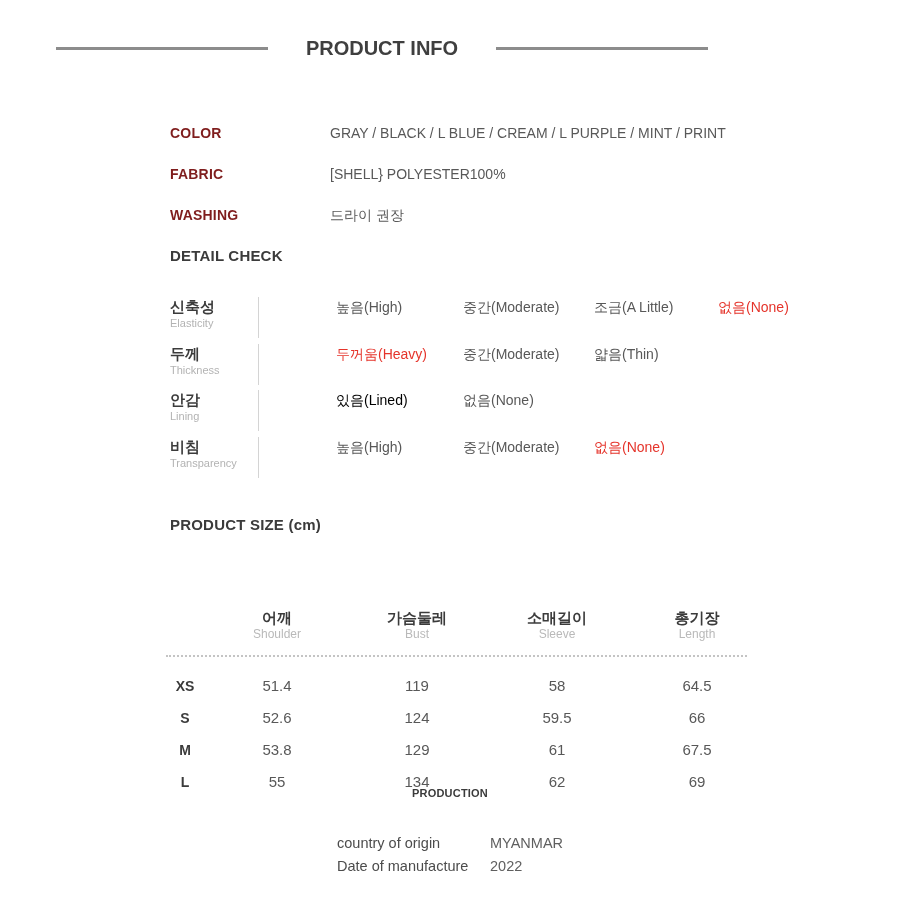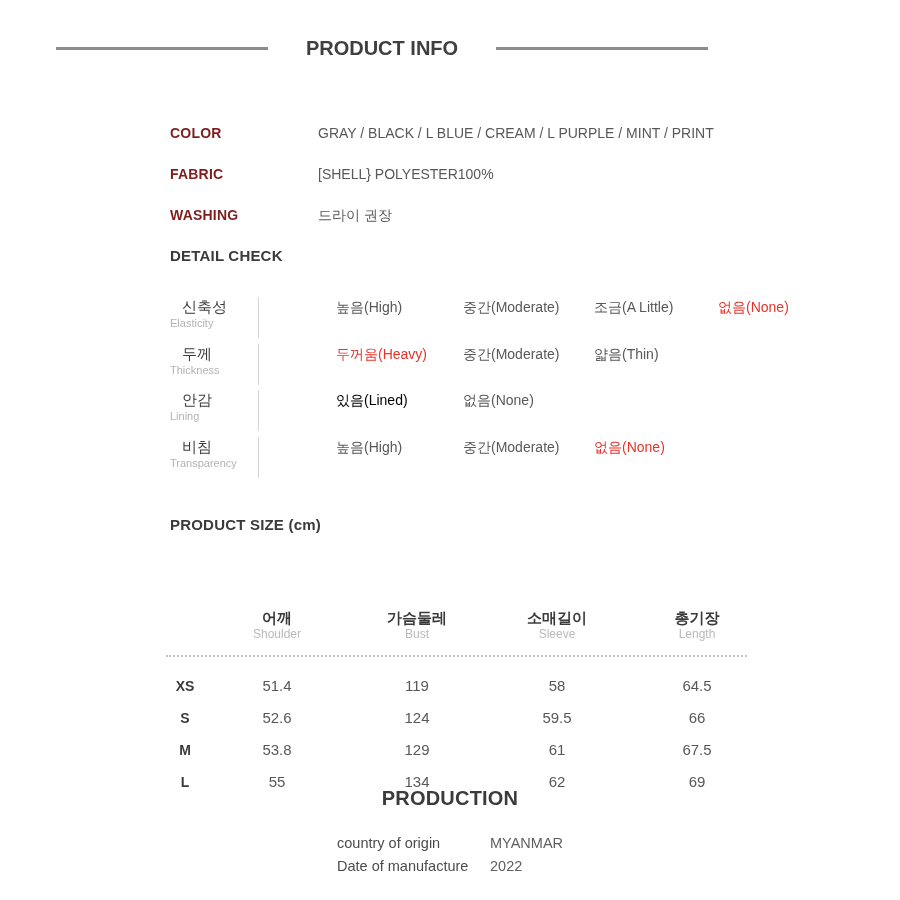--- a/index.html
+++ b/index.html
@@ -20,27 +20,27 @@
   }
   .header-rule { width: 212px; height: 3px; background: #8c8c8c; }
   .page-title {
     font-size: 20px; font-weight: 700; color: #3f3f3f; letter-spacing: 0px;
     white-space: nowrap;
   }
 
   
   .info-row { position: absolute; left: 170px; width: 640px; height: 20px; line-height: 20px; }
   .info-label { position: absolute; left: 0; font-size: 14px; font-weight: 700; color: #7f1d1d; letter-spacing: 0.2px; }
-  .info-value { position: absolute; left: 148px; font-size: 14px; color: #585858; white-space: nowrap; }
+  .info-value { position: absolute; left: 160px; font-size: 14px; color: #585858; white-space: nowrap; }
 
   .section-title { font-size: 15px; font-weight: 700; color: #3b3b3b; letter-spacing: 0.2px; }
 
   
   .dc-row { position: absolute; left: 170px; width: 620px; height: 44px; }
-  .dc-label-ko { position: absolute; left: 0; top: 0; font-size: 15px; font-weight: 400; color: #3b3b3b; line-height: 19px; margin-left: 12px; }
+  .dc-label-ko { position: absolute; left: 0; top: 0; font-size: 15px; font-weight: 700; color: #3b3b3b; line-height: 19px; }
   .dc-label-en { position: absolute; left: 0; top: 19px; font-size: 11px; color: #b3b3b3; line-height: 14px; }
   .dc-divider { position: absolute; left: 88px; top: 0px; width: 1px; height: 41px; background: #d4d4d4; }
   .dc-opt { position: absolute; top: 1px; font-size: 14px; line-height: 19px; white-space: nowrap; margin-left: 46px; }
   .dc-opt.c1 { left: 120px; }
   .dc-opt.c2 { left: 247px; }
   .dc-opt.c3 { left: 378px; }
   .dc-opt.c4 { left: 502px; }
 
   
   .size-grid {
@@ -54,21 +54,21 @@
   .size-col-head .en { font-size: 12px; color: #b9b9b9; line-height: 15px; }
   .dotted-sep { border: none; border-top: 2px dotted #c4c4c4; margin: 13px 20px 0 3px; height: 0; }
   .size-rows { padding-top: 13px; }
   .size-data-row { height: 32px; line-height: 32px; }
   .size-row-label { text-align: center; font-size: 14px; font-weight: 700; color: #3b3b3b; }
   .size-cell { text-align: center; font-size: 15px; color: #585858; }
 
   
   .production-title {
     position: absolute; top: 787px; left: 0; width: 900px; text-align: center;
-    font-size: 20px; font-weight: 700; color: #3b3b3b; letter-spacing: 0.2px;
+    font-size: 11px; font-weight: 700; color: #3b3b3b; letter-spacing: 0.2px;
   }
   .prod-row { position: absolute; left: 337px; width: 400px; height: 20px; line-height: 20px; }
   .prod-label { position: absolute; left: 0; font-size: 14.5px; color: #4c4c4c; }
   .prod-value { position: absolute; left: 153px; font-size: 14.5px; color: #5f5f5f; }
 </style>
 </head>
 <body>
 
 <div class="header">
   <div class="header-rule"></div>

